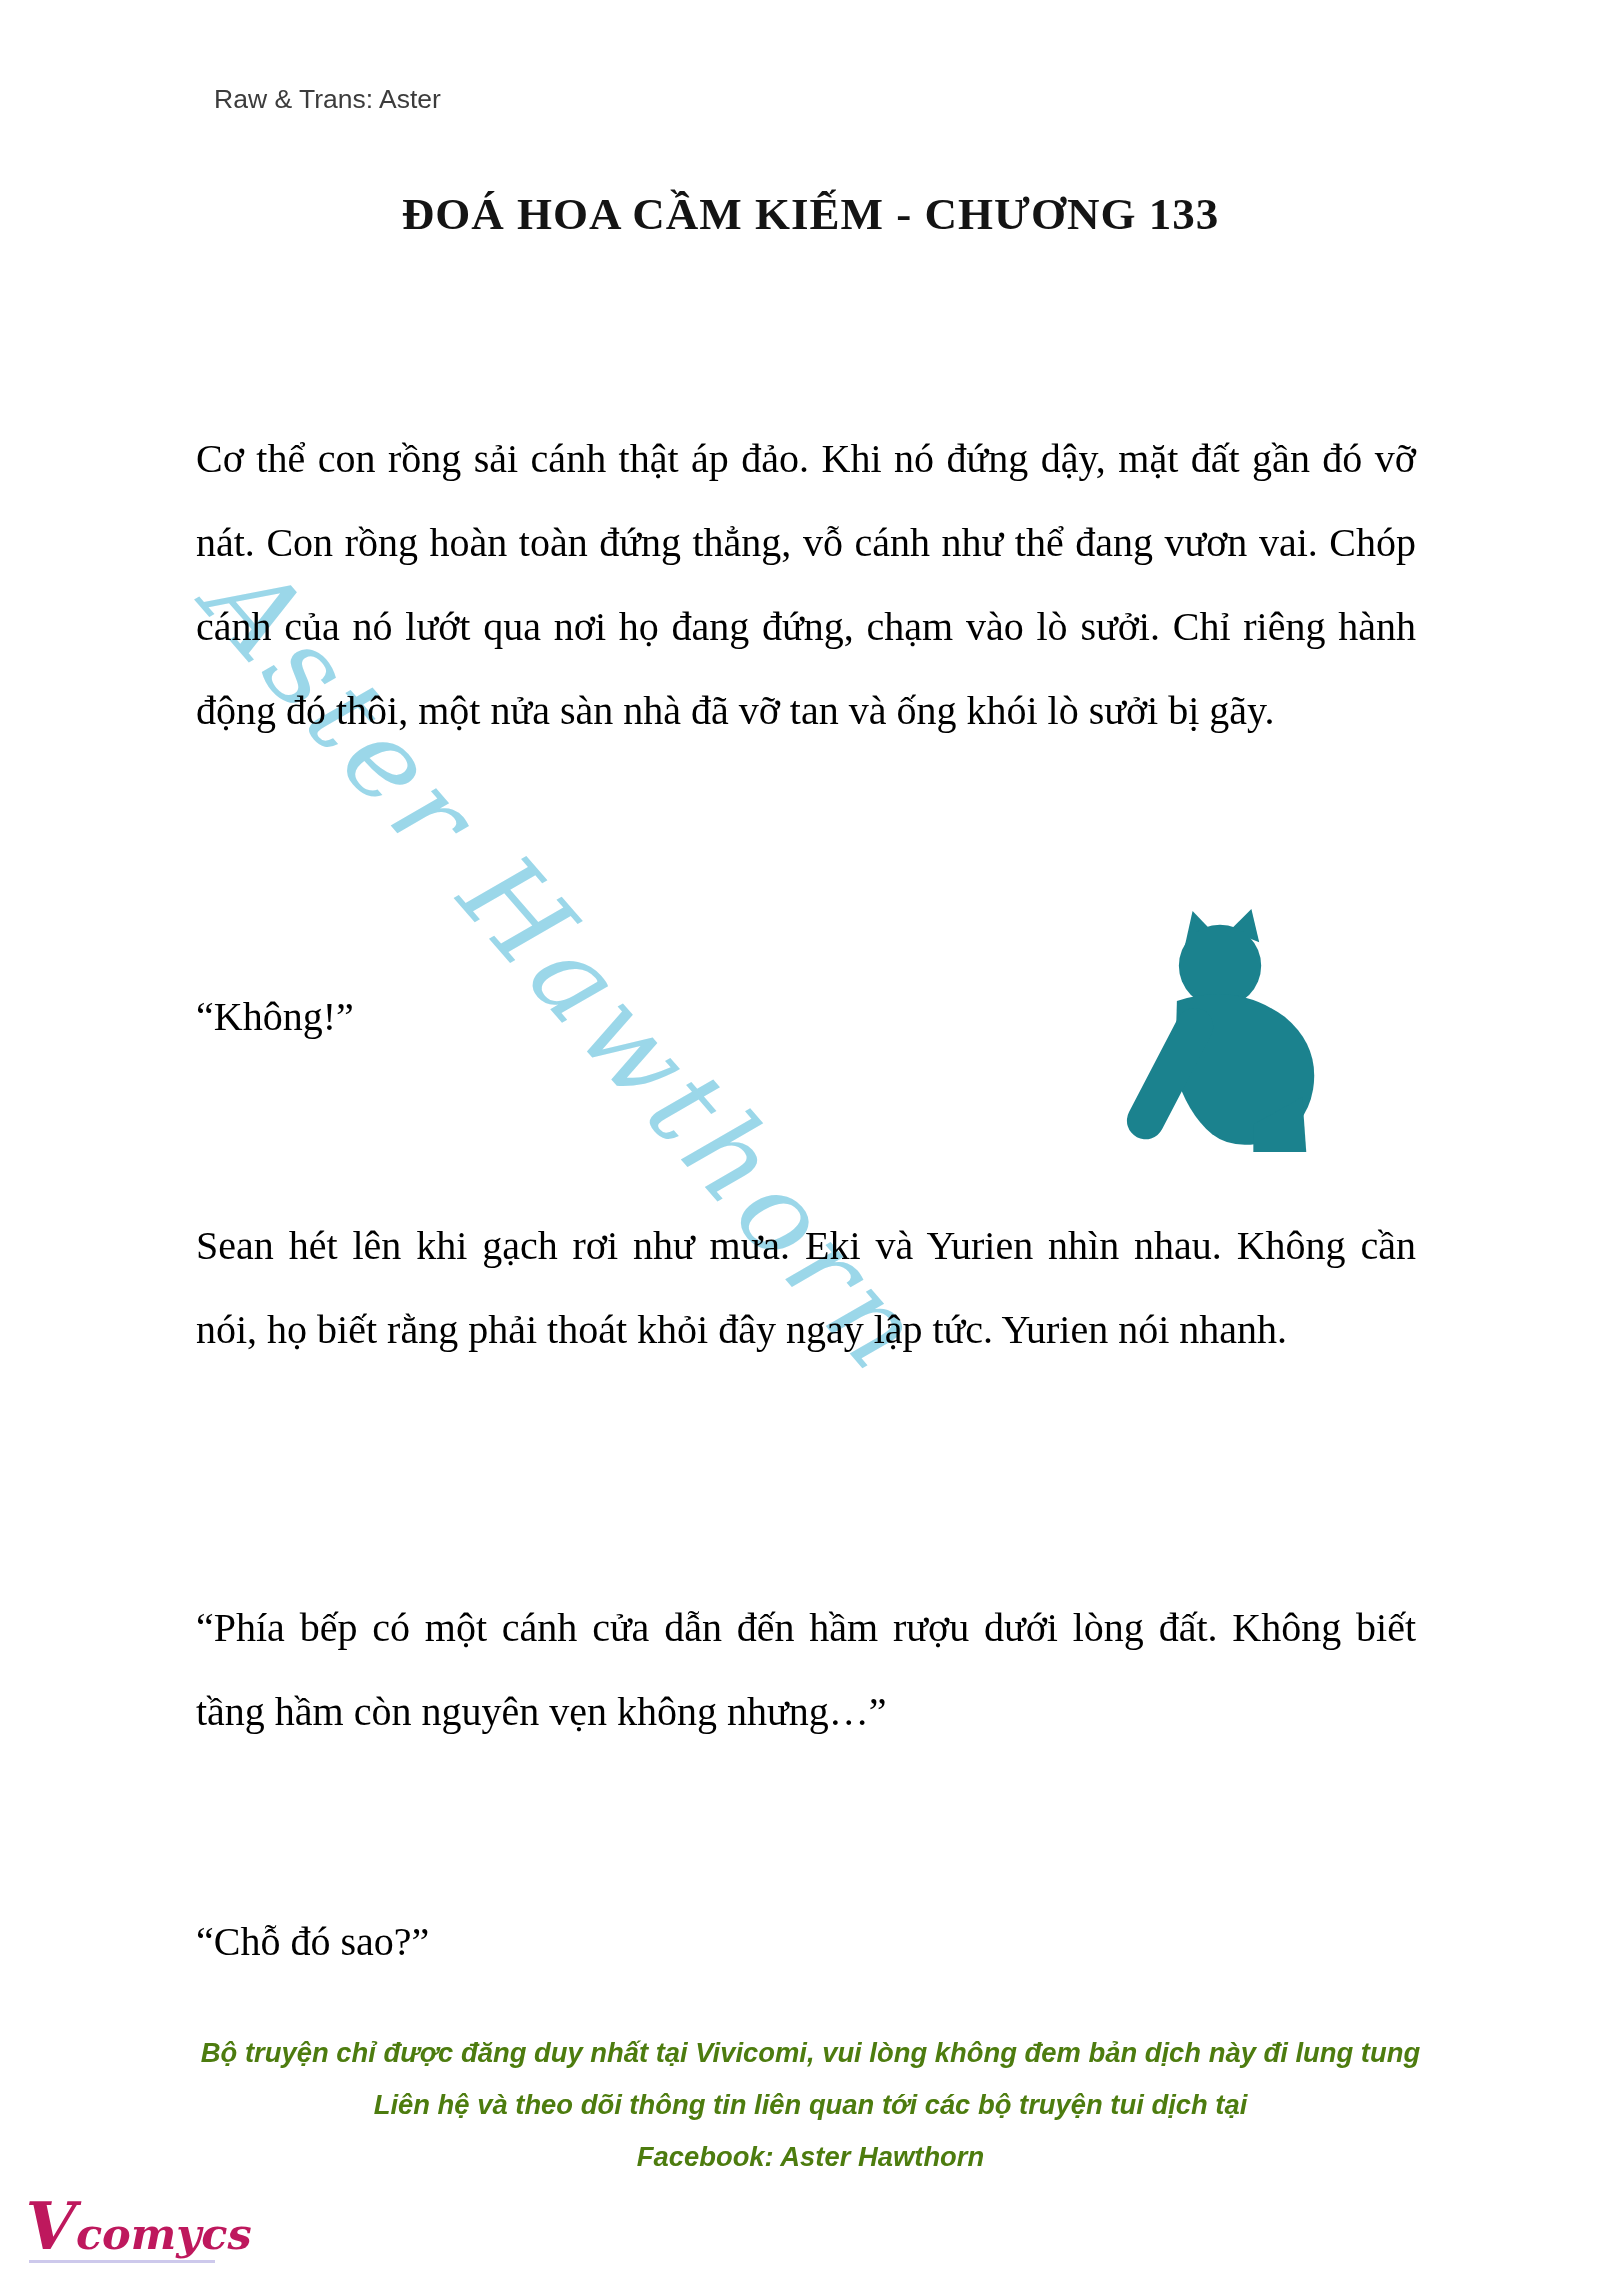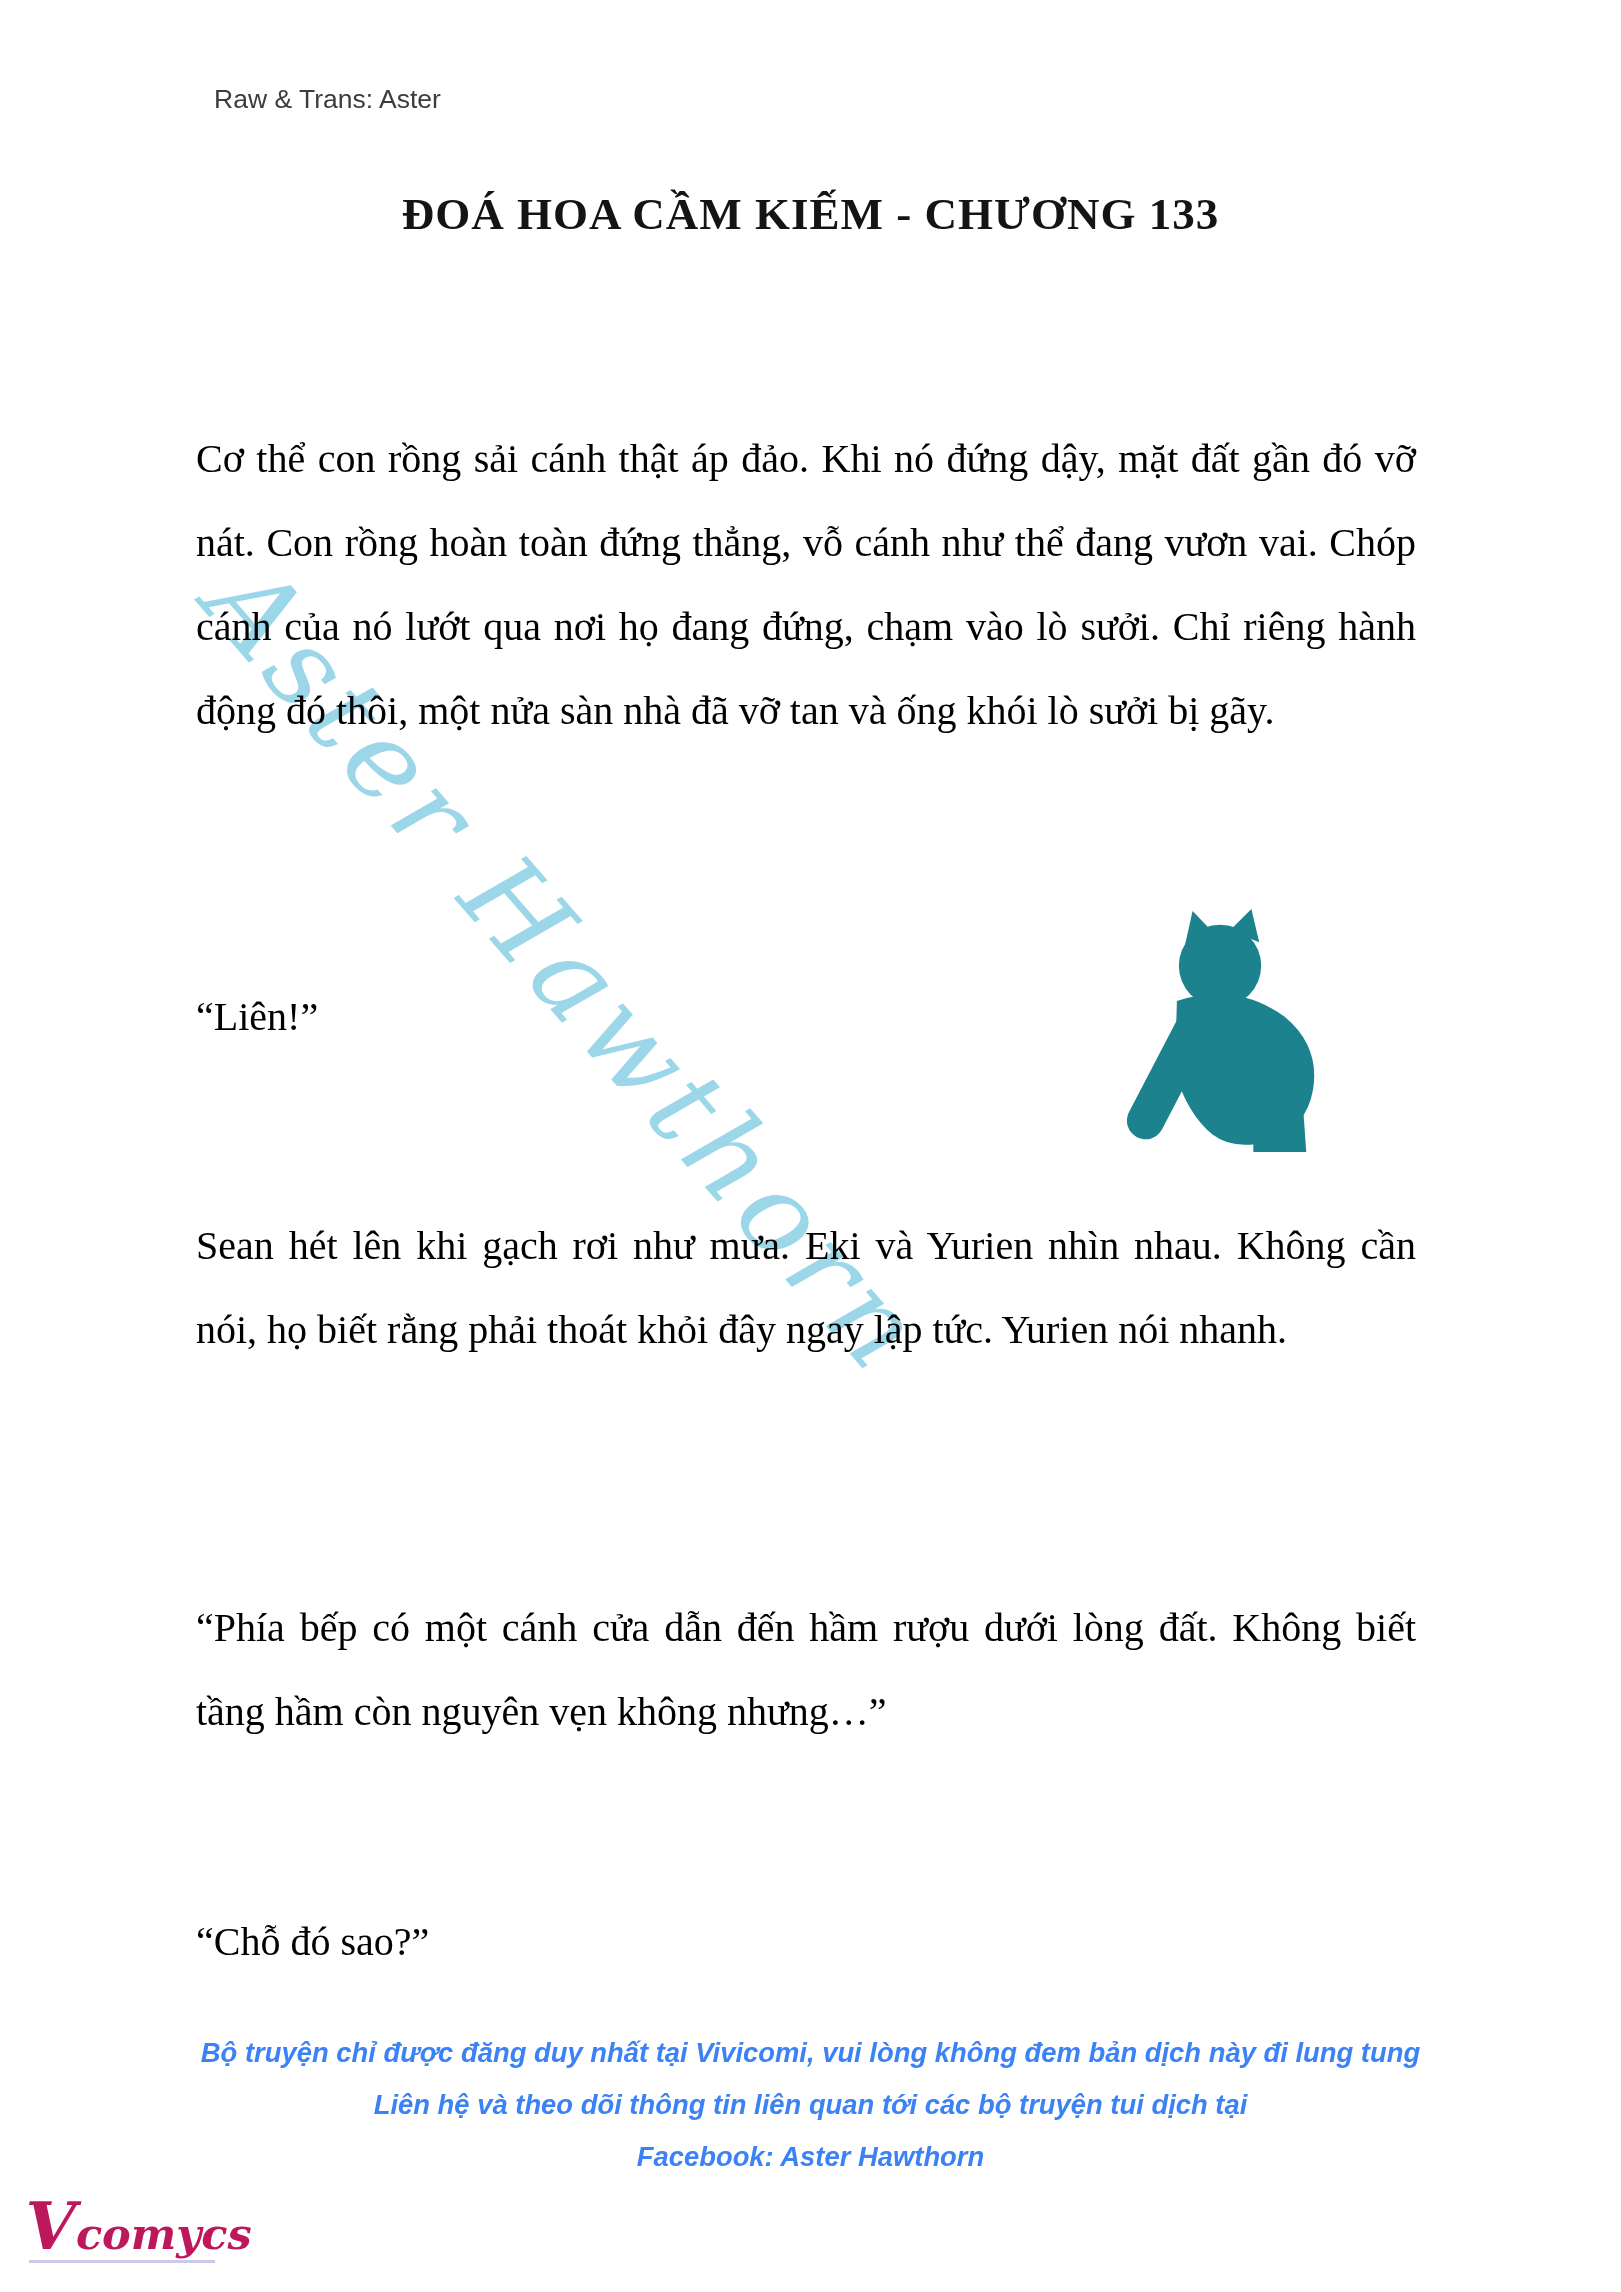--- a/index.html
+++ b/index.html
@@ -83,21 +83,21 @@
     position: absolute;
     left: 0;
     right: 0;
     top: 2027px;
     text-align: center;
     font-family: "Liberation Sans", sans-serif;
     font-style: italic;
     font-weight: bold;
     font-size: 27.4px;
     line-height: 52px;
-    color: #3b82f6;
+    color: #4d7c0f;
     z-index: 1;
   }
   .logo {
     position: absolute;
     left: 25.5px;
     top: 2194px;
     font-family: "DejaVu Serif", serif;
     font-style: italic;
     font-weight: bold;
     font-size: 43px;
@@ -124,21 +124,21 @@
 <div class="page">
 
   <div class="credit">Raw &amp; Trans: Aster</div>
 
   <h1 class="title">ĐOÁ HOA CẦM KIẾM - CHƯƠNG 133</h1>
 
   <div class="watermark">Aster Hawthorn</div>
 
   <p class="para p1">Cơ thể con rồng sải cánh thật áp đảo. Khi nó đứng dậy, mặt đất gần đó vỡ nát. Con rồng hoàn toàn đứng thẳng, vỗ cánh như thể đang vươn vai. Chóp cánh của nó lướt qua nơi họ đang đứng, chạm vào lò sưởi. Chỉ riêng hành động đó thôi, một nửa sàn nhà đã vỡ tan và ống khói lò sưởi bị gãy.</p>
 
-  <p class="para p2">“Liên!”</p>
+  <p class="para p2">“Không!”</p>
 
   <p class="para p3">Sean hét lên khi gạch rơi như mưa. Eki và Yurien nhìn nhau. Không cần nói, họ biết rằng phải thoát khỏi đây ngay lập tức. Yurien nói nhanh.</p>
 
   <p class="para p4">“Phía bếp có một cánh cửa dẫn đến hầm rượu dưới lòng đất. Không biết tầng hầm còn nguyên vẹn không nhưng…”</p>
 
   <p class="para p5">“Chỗ đó sao?”</p>
 
   <svg class="cat" viewBox="0 0 230 250" xmlns="http://www.w3.org/2000/svg" aria-hidden="true">
     <g fill="#1b828e">
       <polygon points="78,40 86,4 108,27"></polygon>

